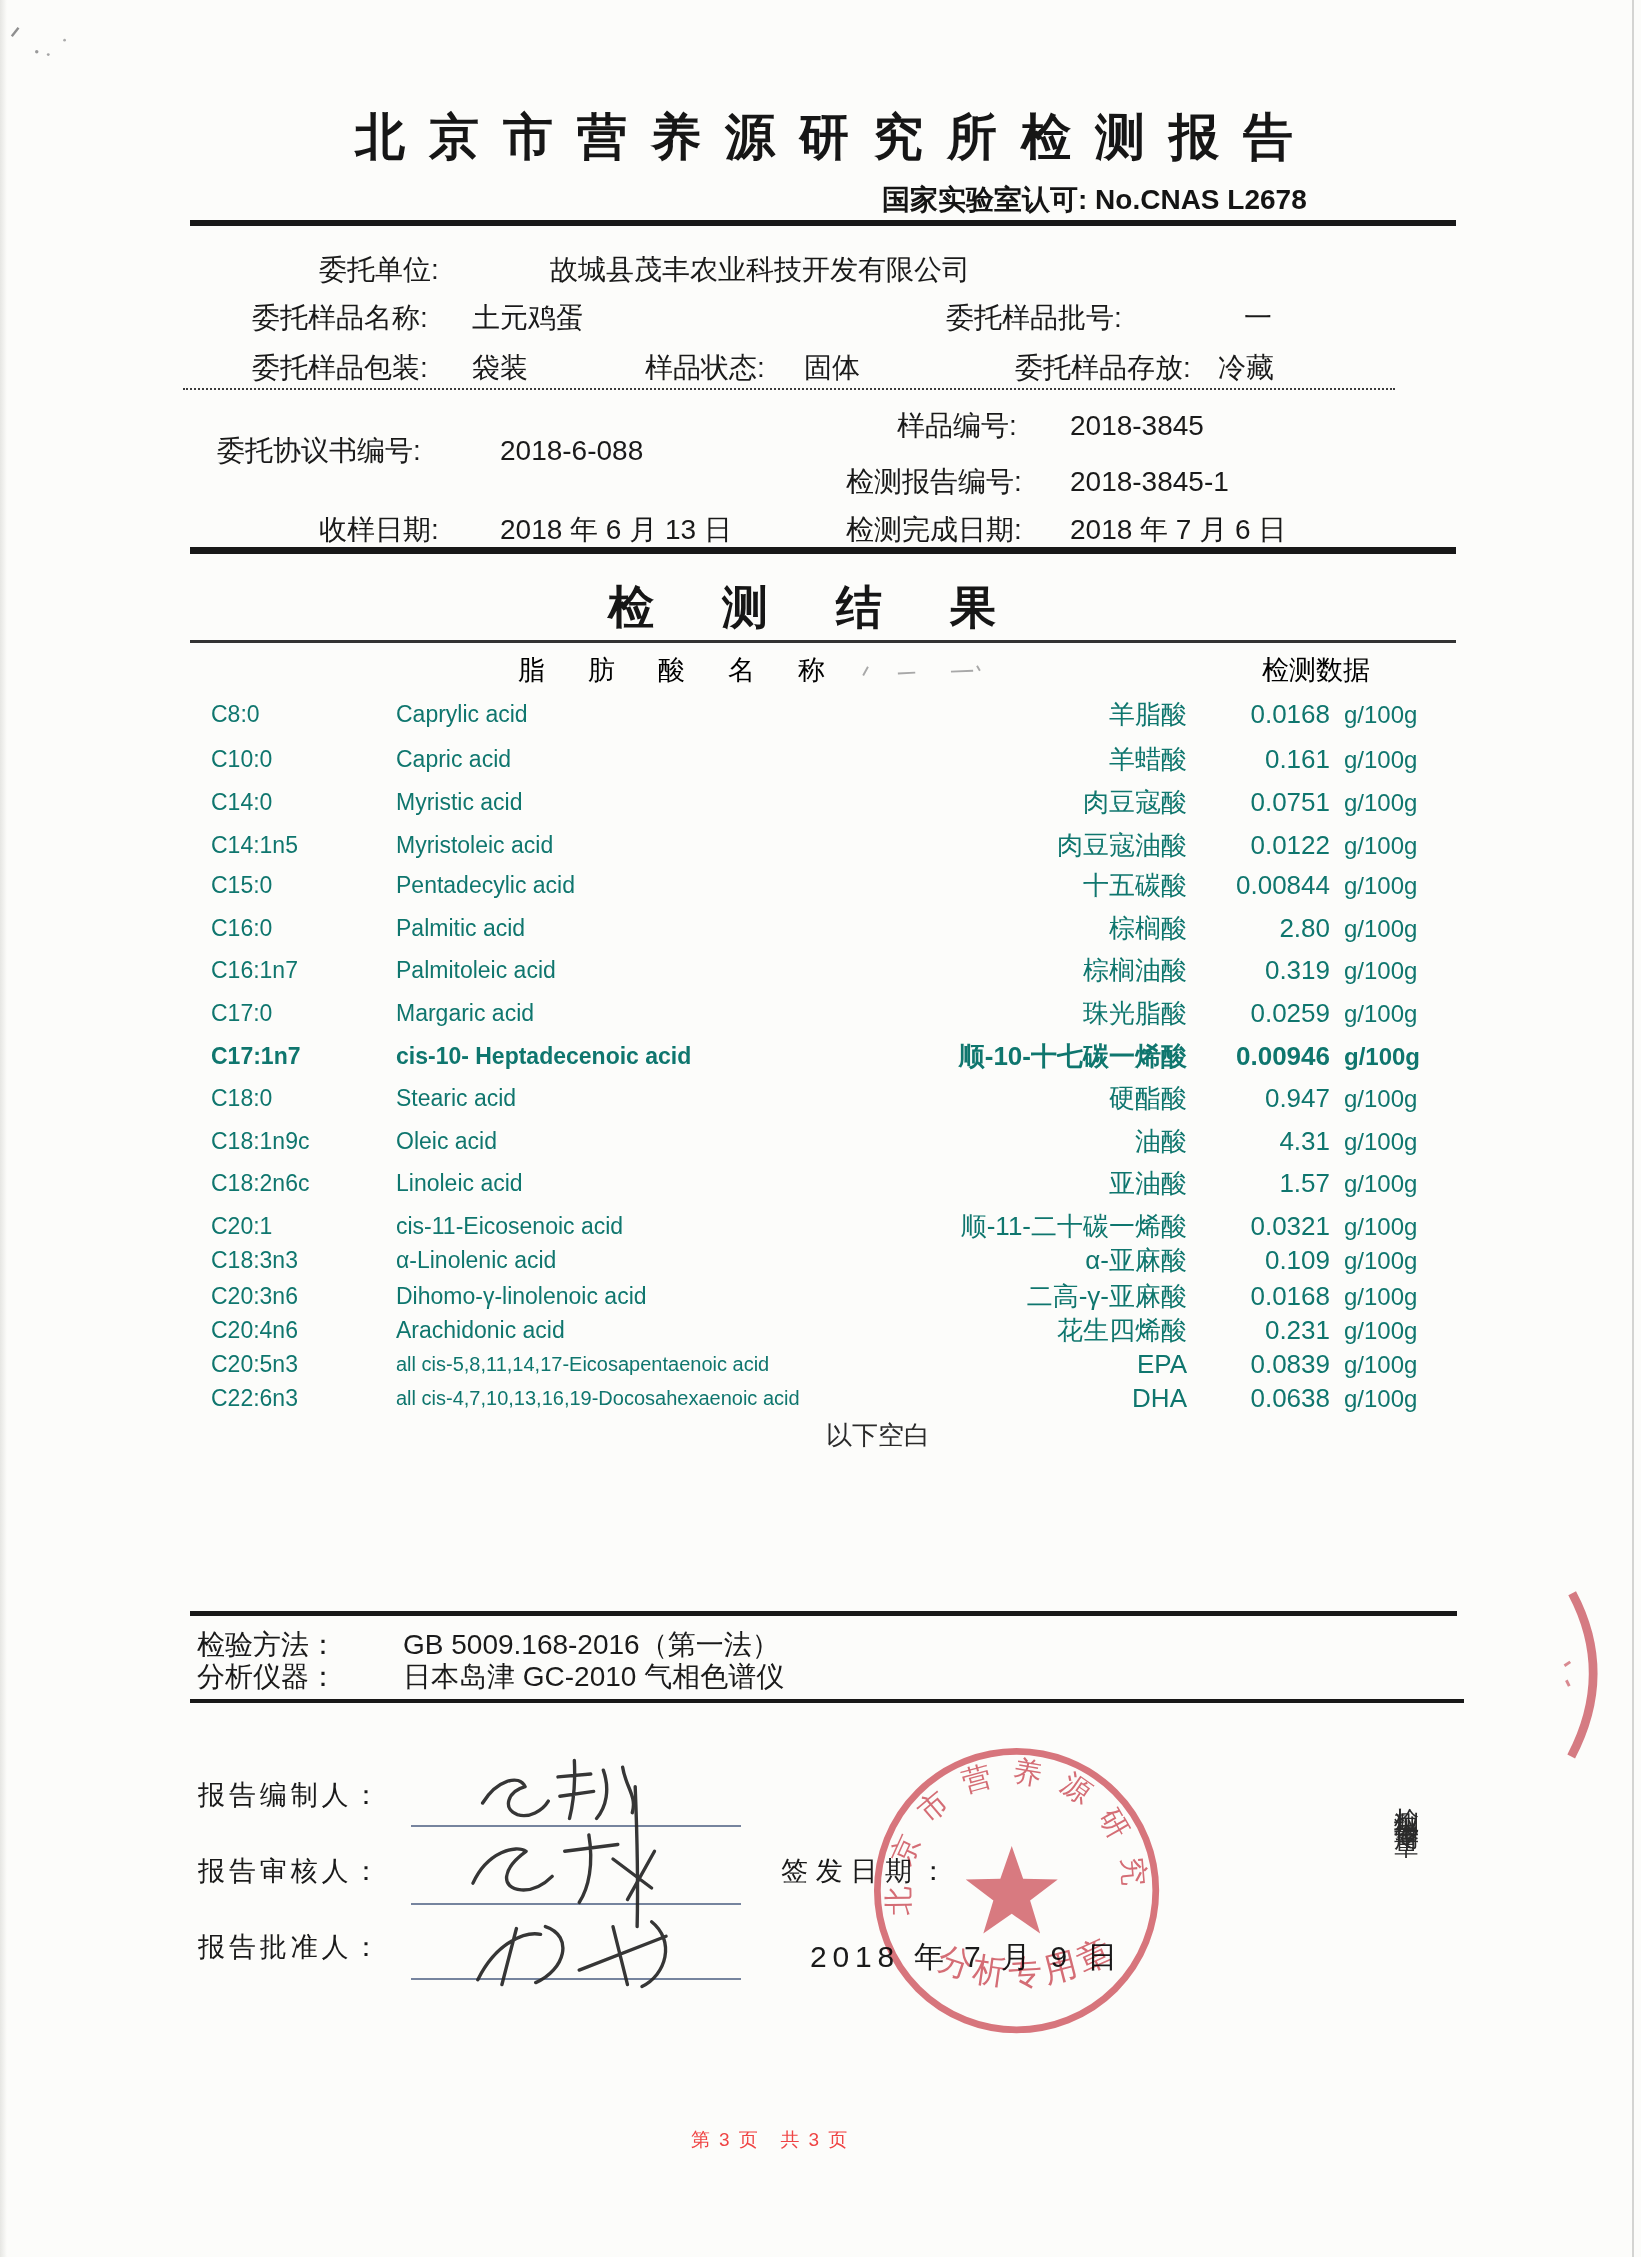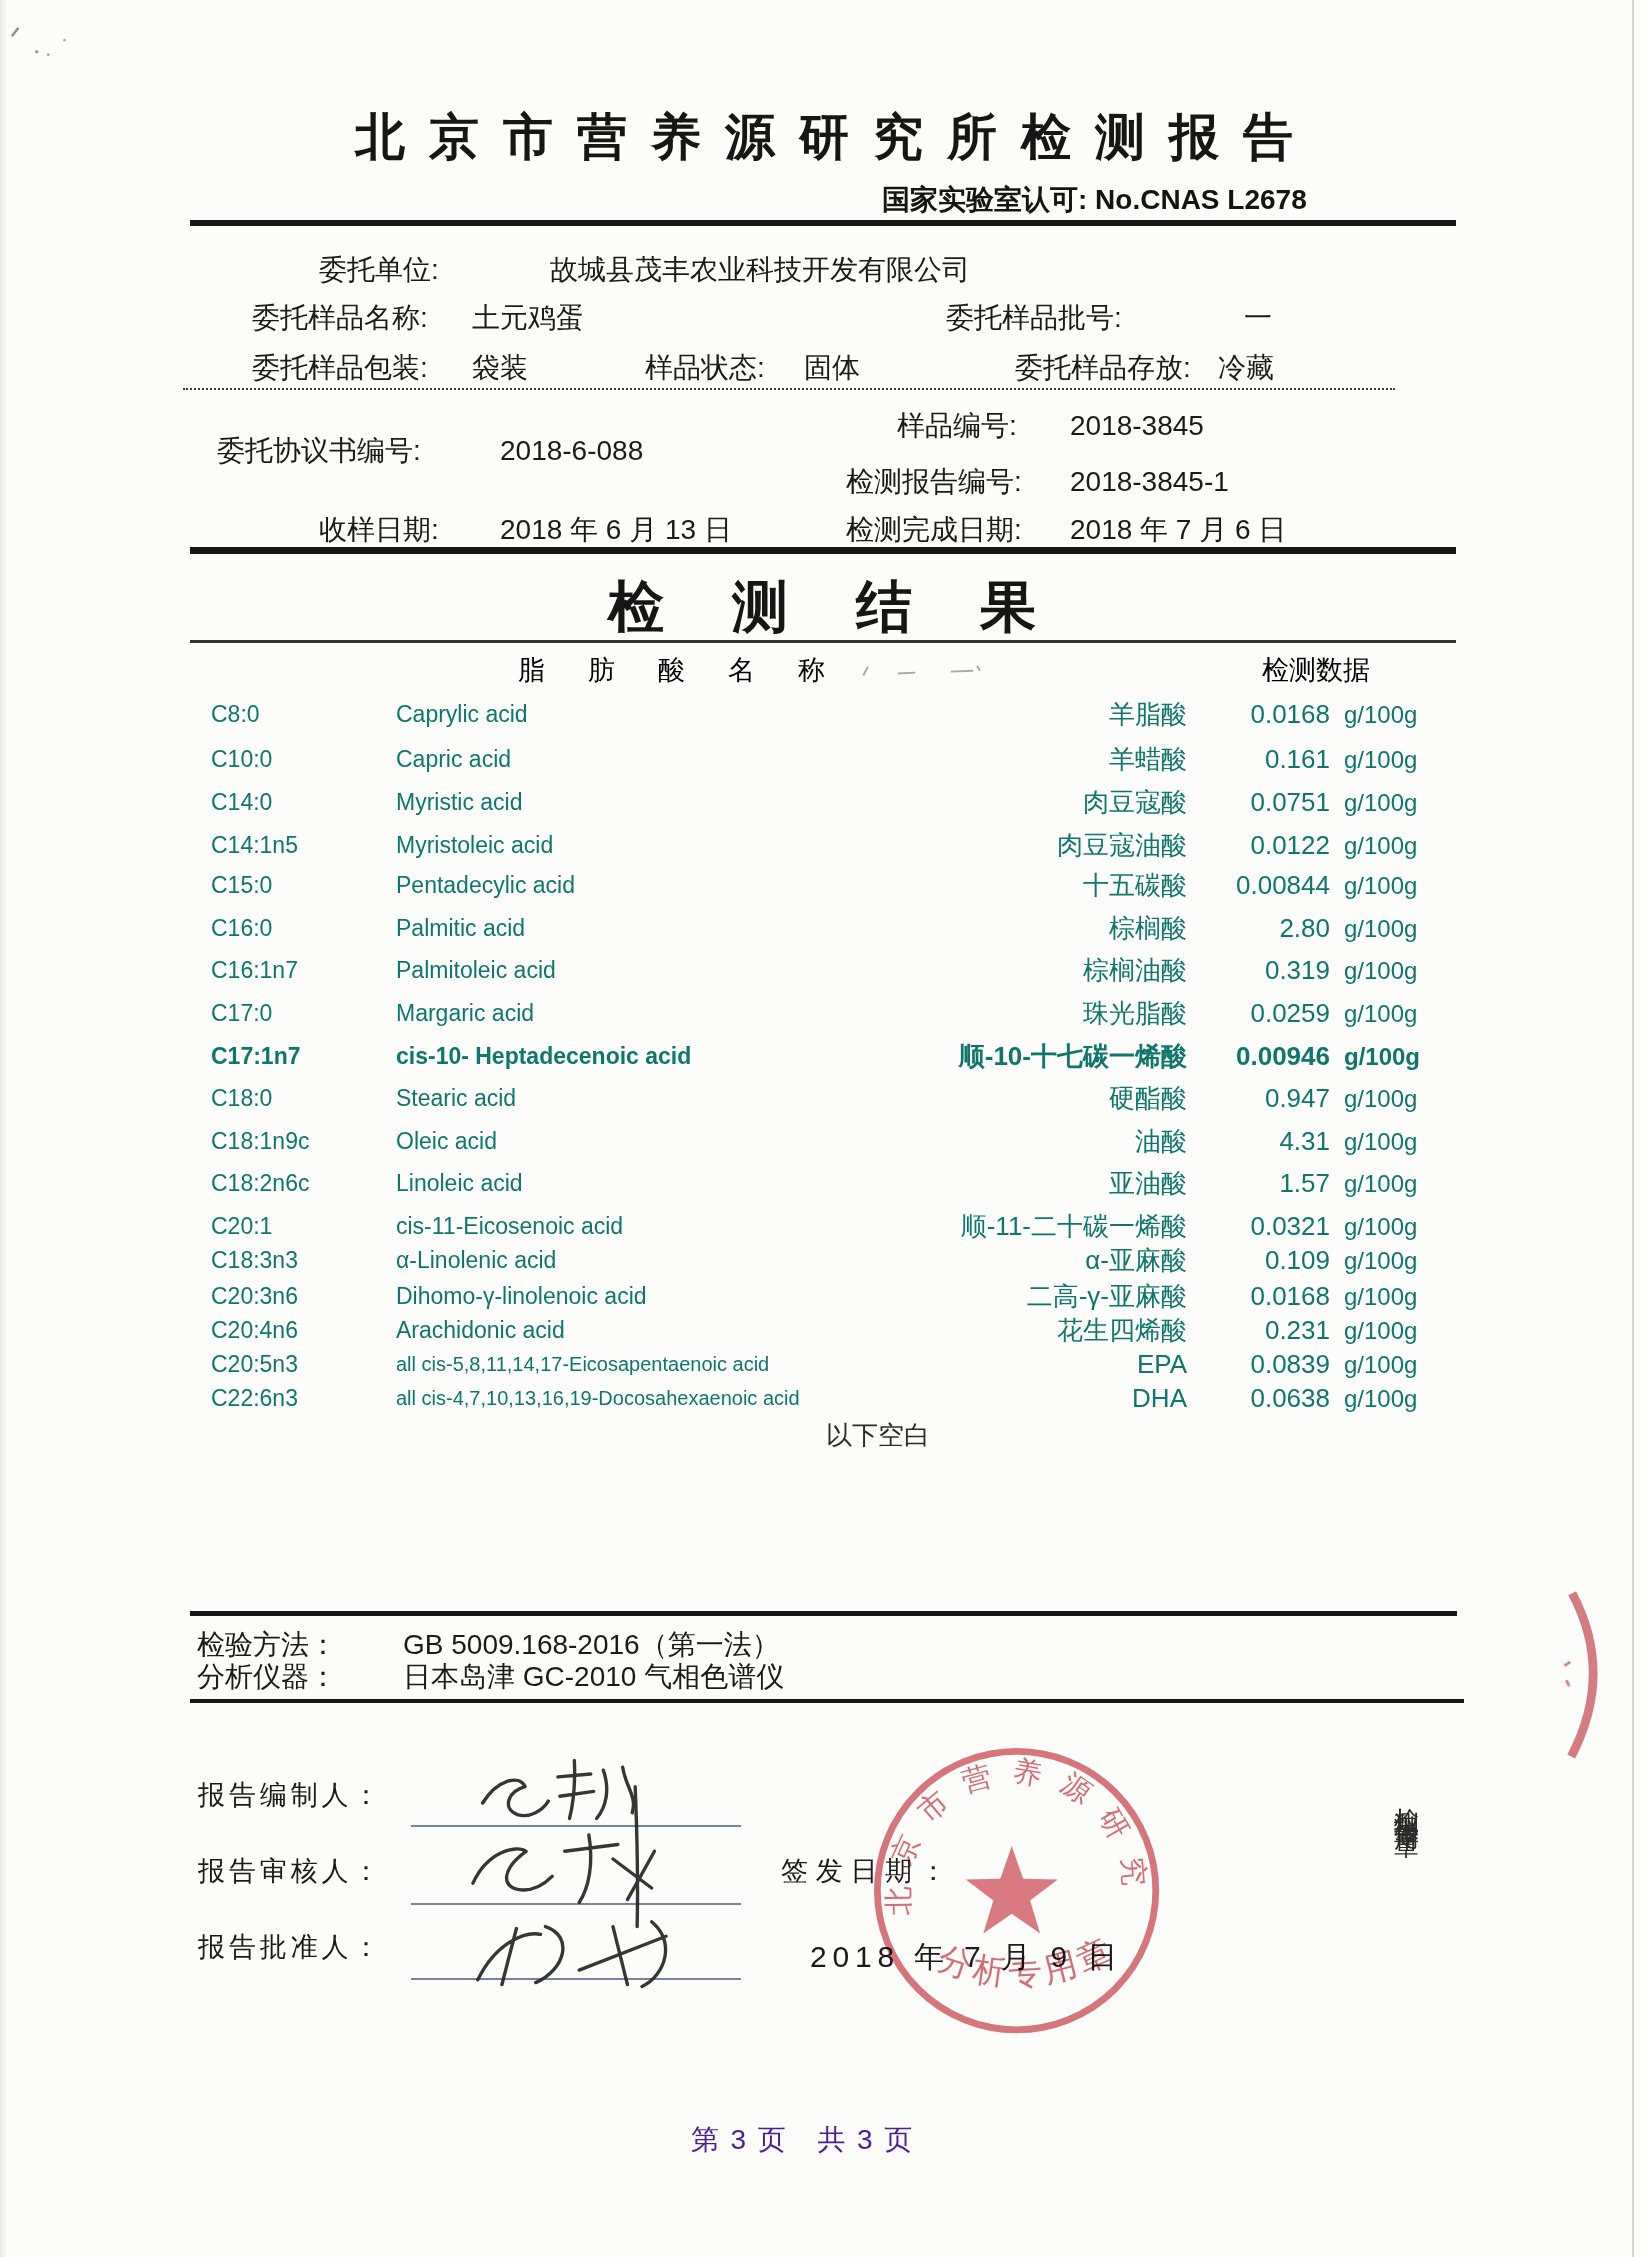--- a/index.html
+++ b/index.html
@@ -4,36 +4,36 @@
 <style>
   html,body{margin:0;padding:0;background:#9a9a9a;}
   .page{position:relative;width:1641px;height:2257px;background:#fcfcfa;overflow:hidden;
         font-family:"Liberation Sans",sans-serif;color:#1b1b1b;}
   .abs{position:absolute;white-space:nowrap;line-height:39px;}
   .t-title{font-family:"Liberation Serif","DejaVu Serif",serif;font-weight:900;
            font-size:50px;letter-spacing:24px;line-height:68px;color:#161616;}
   .t-cert{font-size:28px;font-weight:700;color:#141414;}
   .t-lbl{font-size:28px;color:#1a1a1a;}
   .t-val{font-size:28px;color:#1a1a1a;}
-  .t-heading{font-size:56px;font-weight:700;letter-spacing:68px;line-height:56px;color:#161616;}
+  .t-heading{font-size:46px;font-weight:700;letter-spacing:68px;line-height:56px;color:#161616;}
   .t-colhdr{font-size:27px;color:#000000;}
   .hline{position:absolute;background:#181818;}
   .dashline{position:absolute;border-top:2.9px dotted #3c3c3c;height:0;}
   .sigline{position:absolute;background:#5e6e8d;height:1.9px;opacity:.85;}
   .trow{position:absolute;left:0;width:100%;height:39px;line-height:39px;color:#0f766e;}
   .c-code{position:absolute;left:211px;font-size:23px;}
   .c-en{position:absolute;left:396px;font-size:23px;}
   .c-en.small{font-size:20px;}
   .c-cn{position:absolute;right:454px;font-size:26px;}
   .c-val{position:absolute;right:311px;font-size:26px;}
   .c-unit{position:absolute;left:1344px;font-size:24px;}
   .t-sign{font-size:27px;letter-spacing:3.9px;color:#1a1a1a;}
   .t-date{font-size:30px;color:#1a1a1a;}
   .sidenote{position:absolute;writing-mode:vertical-rl;font-size:25px;letter-spacing:3.9px;color:#2a2a2a;}
-  .footer{font-size:28px;letter-spacing:1.9px;color:#4c1d95;}
+  .footer{font-size:19px;letter-spacing:1.9px;color:#ef4444;}
   svg{position:absolute;}
   .edge-r{position:absolute;top:0;height:100%;width:1.9px;background:#d4d4d2;}
   .edge-l{position:absolute;top:0;left:0;height:100%;width:6.8px;
           background:linear-gradient(to right,#e6e6e3,rgba(255,255,255,0));}
 </style>
 </head>
 <body>
 
 <div class="page">
 

